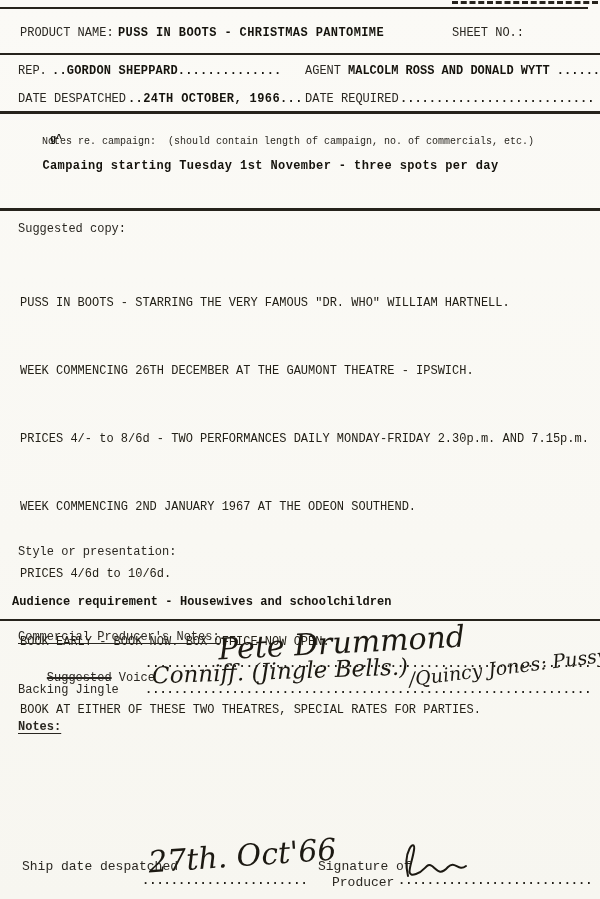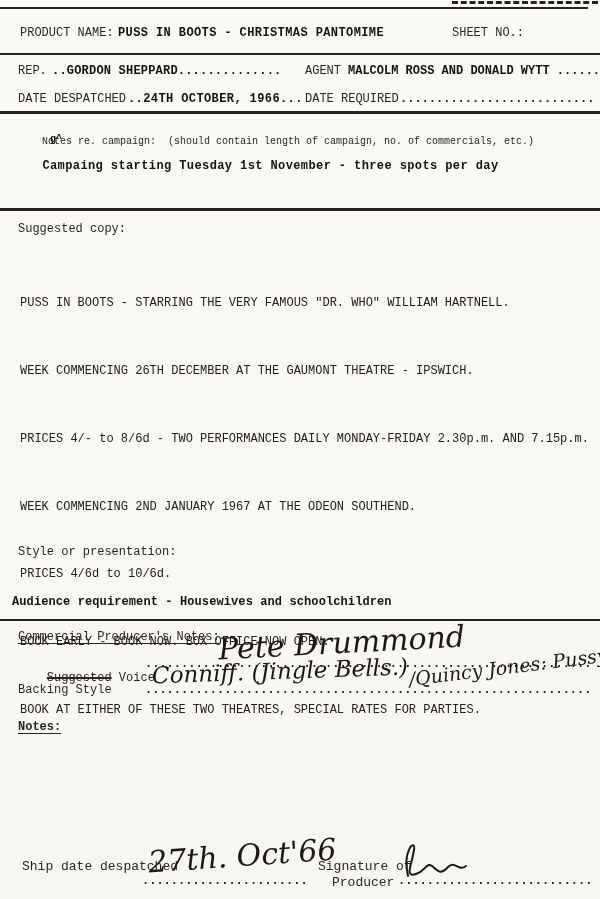--- a/index.html
+++ b/index.html
@@ -79,21 +79,21 @@
 
   <div class="rule" style="top:619px;width:600px;"></div>
 
   <div class="abs t12" style="top:657px;left:18px;">
     <span class="strike">Suggested</span><span> Voice</span>
   </div>
 
   <div class="abs t12 underl" style="top:630px;left:18px;">Commercial Producer's Notes:</div>
   <div class="abs t12 dots" style="top:657px;left:145px;">..............................................................</div>
 
-  <div class="abs t12" style="top:683px;left:18px;">Backing Style</div>
+  <div class="abs t12" style="top:683px;left:18px;">Backing Jingle</div>
   <div class="abs t12 dots" style="top:683px;left:145px;">..............................................................</div>
 
   <div class="hw" style="top:625px;left:218px;font-size:30px;transform:rotate(-3deg);">Pete Drummond</div>
   <div class="hw" style="top:658px;left:152px;font-size:23px;transform:rotate(-2deg);">Conniff. (Jingle Bells.)</div>
   <div class="hw" style="top:654px;left:408px;font-size:19px;transform:rotate(-7deg);">/Quincy Jones: Pussycat</div>
 
   <div class="abs t12 bold underl" style="top:720px;left:18px;">Notes:</div>
 
   <div class="abs t11" style="top:860px;left:22px;">Ship date despatched</div>
   <div class="abs t11" style="top:923px;left:30px;">to Traffic Control</div>

